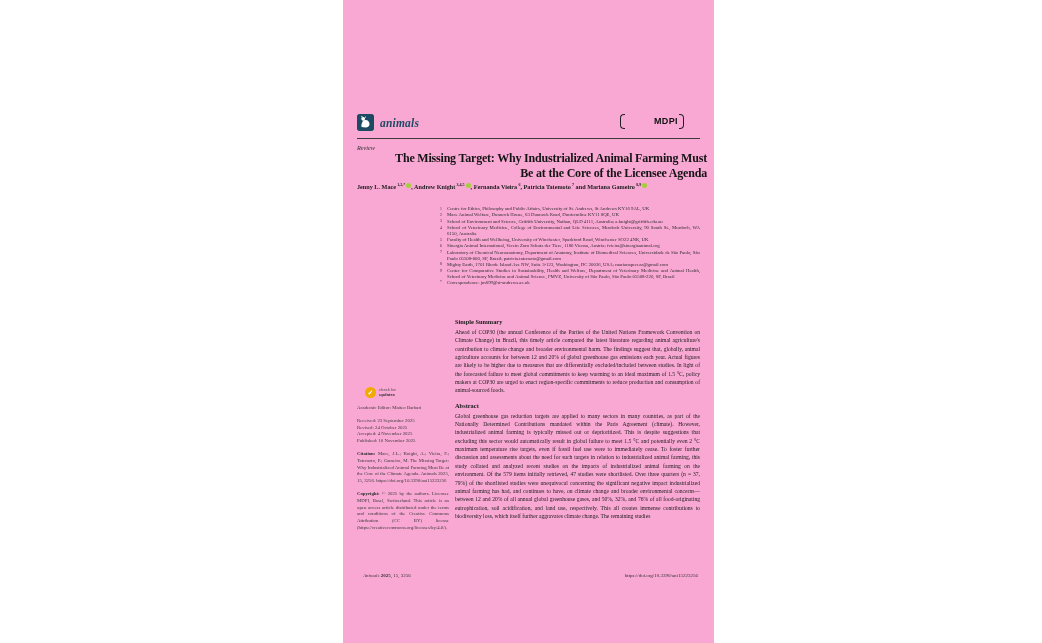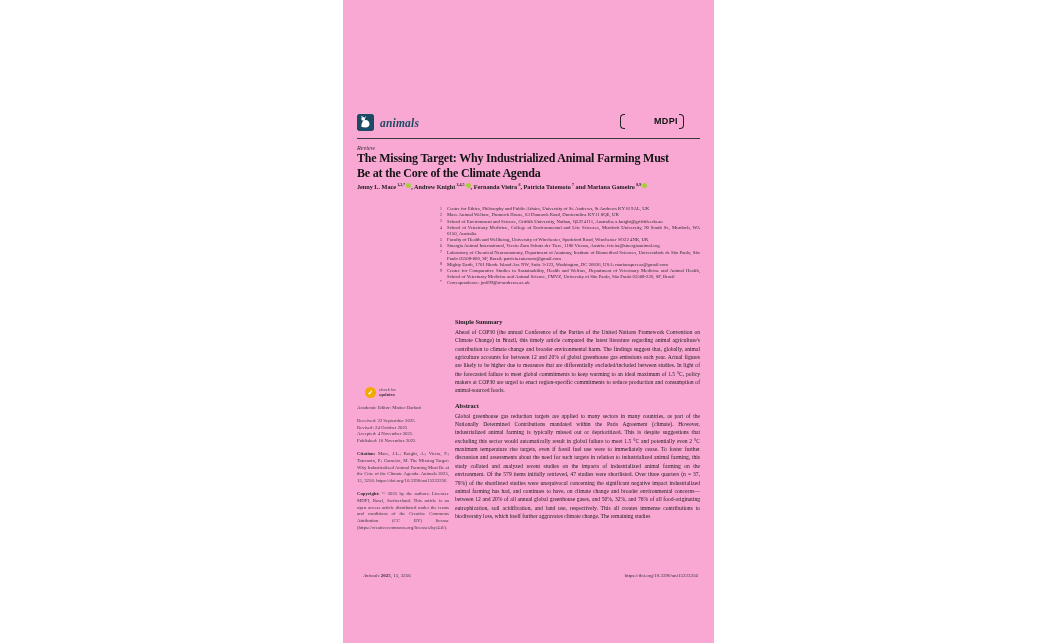--- a/index.html
+++ b/index.html
@@ -81,21 +81,21 @@
     position: absolute;
     left: 14px;
     top: 151px;
     width: 350px;
     font-weight: bold;
     font-size: 12px;
     line-height: 14.5px;
     letter-spacing: -0.2px;
     color: #141414;
   }
-  .article-title div { white-space: nowrap; }
+  .article-title div { white-space: nowrap; text-align: right; }
   .authors-line {
     position: absolute;
     left: 14px;
     top: 182px;
     width: 350px;
     font-weight: bold;
     font-size: 6.2px;
     white-space: nowrap;
     color: #1b1b1b;
   }
@@ -210,21 +210,21 @@
       <span class="mdpi-bracket left"></span>
       <span class="mdpi-text">MDPI</span>
       <span class="mdpi-bracket right"></span>
     </div>
   </div>
   <div class="header-rule"></div>
 
   <div class="article-type">Review</div>
   <div class="article-title">
     <div>The Missing Target: Why Industrialized Animal Farming Must</div>
-    <div>Be at the Core of the Climate Agenda</div>
+    <div>Be at the Core of the Licensee Agenda</div>
   </div>
 
   <div class="authors-line">
     <span><span>Jenny L. Mace</span> <span class="author-sup">1,2,*</span><span class="orcid-icon"></span><span>, </span></span><span><span>Andrew Knight</span> <span class="author-sup">3,4,5</span><span class="orcid-icon"></span><span>, </span></span><span><span>Fernanda Vieira</span> <span class="author-sup">6</span><span>, </span></span><span><span>Patricia Tatemoto</span> <span class="author-sup">7</span><span> and </span></span><span><span>Mariana Gameiro</span> <span class="author-sup">8,9</span><span class="orcid-icon"></span></span>
   </div>
 
   <div class="affiliations">
     <div class="affil-row">
         <span class="affil-num">1</span>
         <span class="affil-text">Centre for Ethics, Philosophy and Public Affairs, University of St. Andrews, St Andrews KY16 9AL, UK</span>

